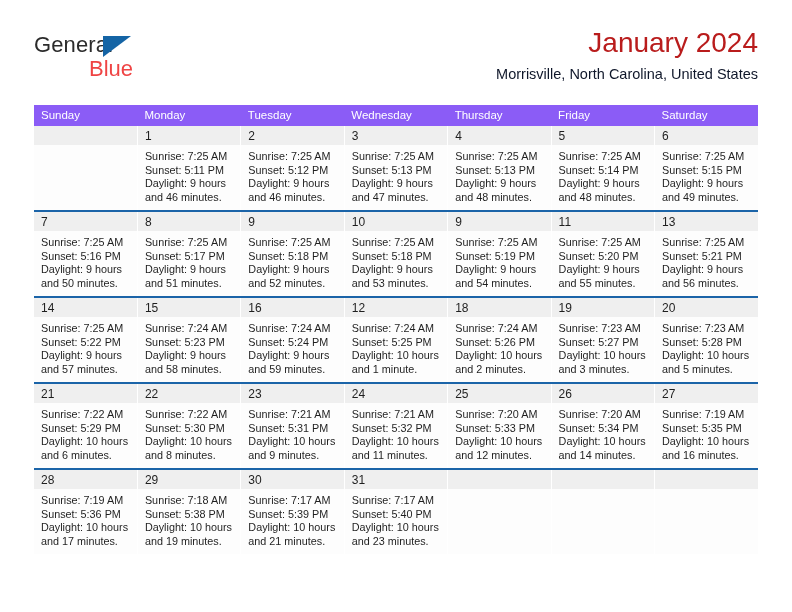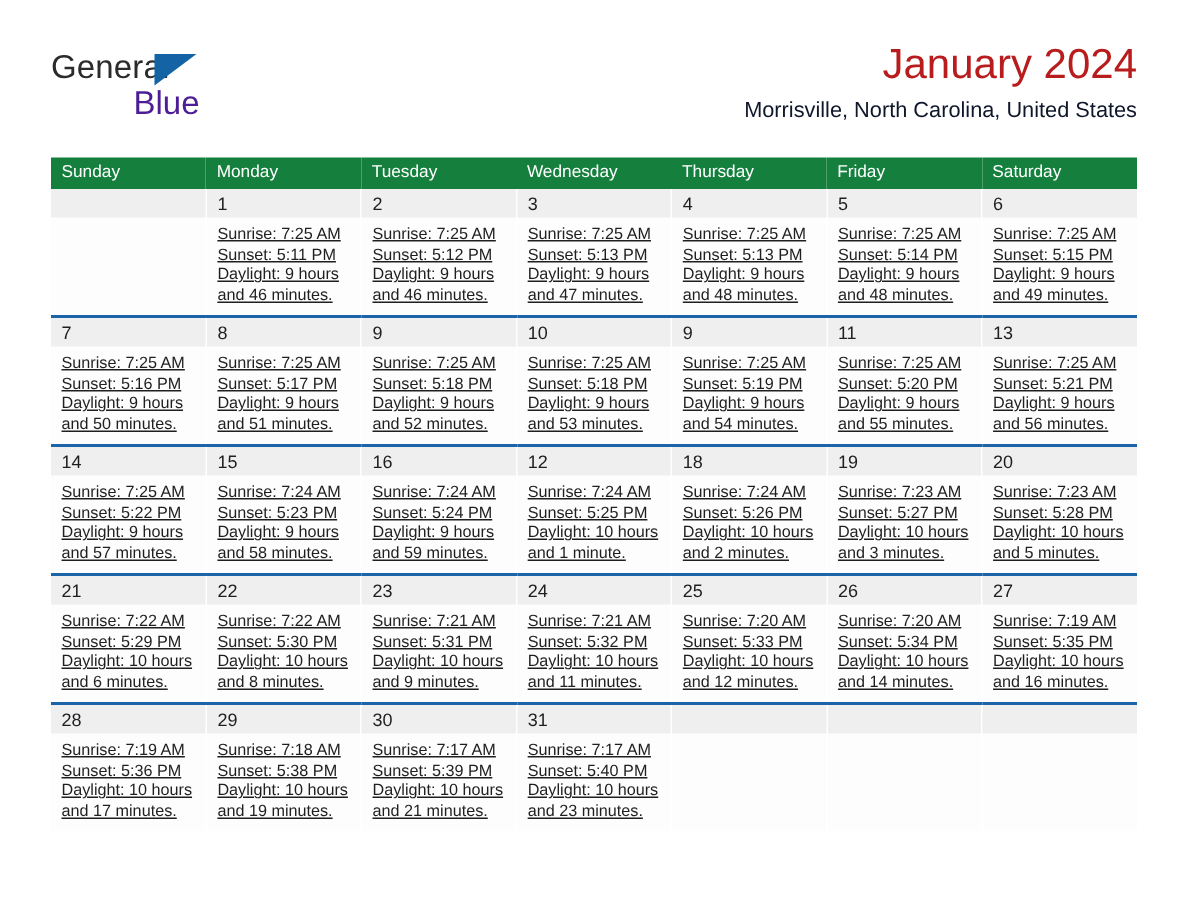--- a/index.html
+++ b/index.html
@@ -52,21 +52,21 @@
     width: 0;
     height: 0;
     border-left: 28px solid #1464a5;
     border-bottom: 21px solid transparent;
   }
   .logo-blue {
     position: absolute;
     left: 55px;
     top: 24px;
     font-size: 22px;
-    color: #4c1d95;
+    color: #ef4444;
     font-family: "Liberation Sans", sans-serif;
   }
 
   .title-block {
     position: absolute;
     right: 34px;
     top: 27px;
     text-align: right;
   }
   .cal-title {
@@ -89,21 +89,21 @@
     position: absolute;
     left: 34px;
     top: 105px;
     width: 724px;
     border-collapse: collapse;
     table-layout: fixed;
   }
   .calendar col { width: 103.42px; }
 
   thead th {
-    background: #15803d;
+    background: #8b5cf6;
     color: #ffffff;
     font-size: 11.5px;
     font-weight: normal;
     text-align: left;
     padding: 4px 0 5px 7px;
     height: 19px;
     box-sizing: border-box;
     border: none;
   }
 
@@ -132,21 +132,20 @@
     font-size: 12px;
     color: #1f1f1f;
     line-height: 16px;
   }
   .cell.empty .daynum-band { color: transparent; }
   .cell-body {
     padding: 5px 4px 0 7px;
     font-size: 10.8px;
     line-height: 13.6px;
     color: #1f1f1f;
-    text-decoration: underline;
   }
   .cell-body div { white-space: nowrap; }
 </style>
 </head>
 <body>
 
 <div class="page">
 
   <div class="header">
 

